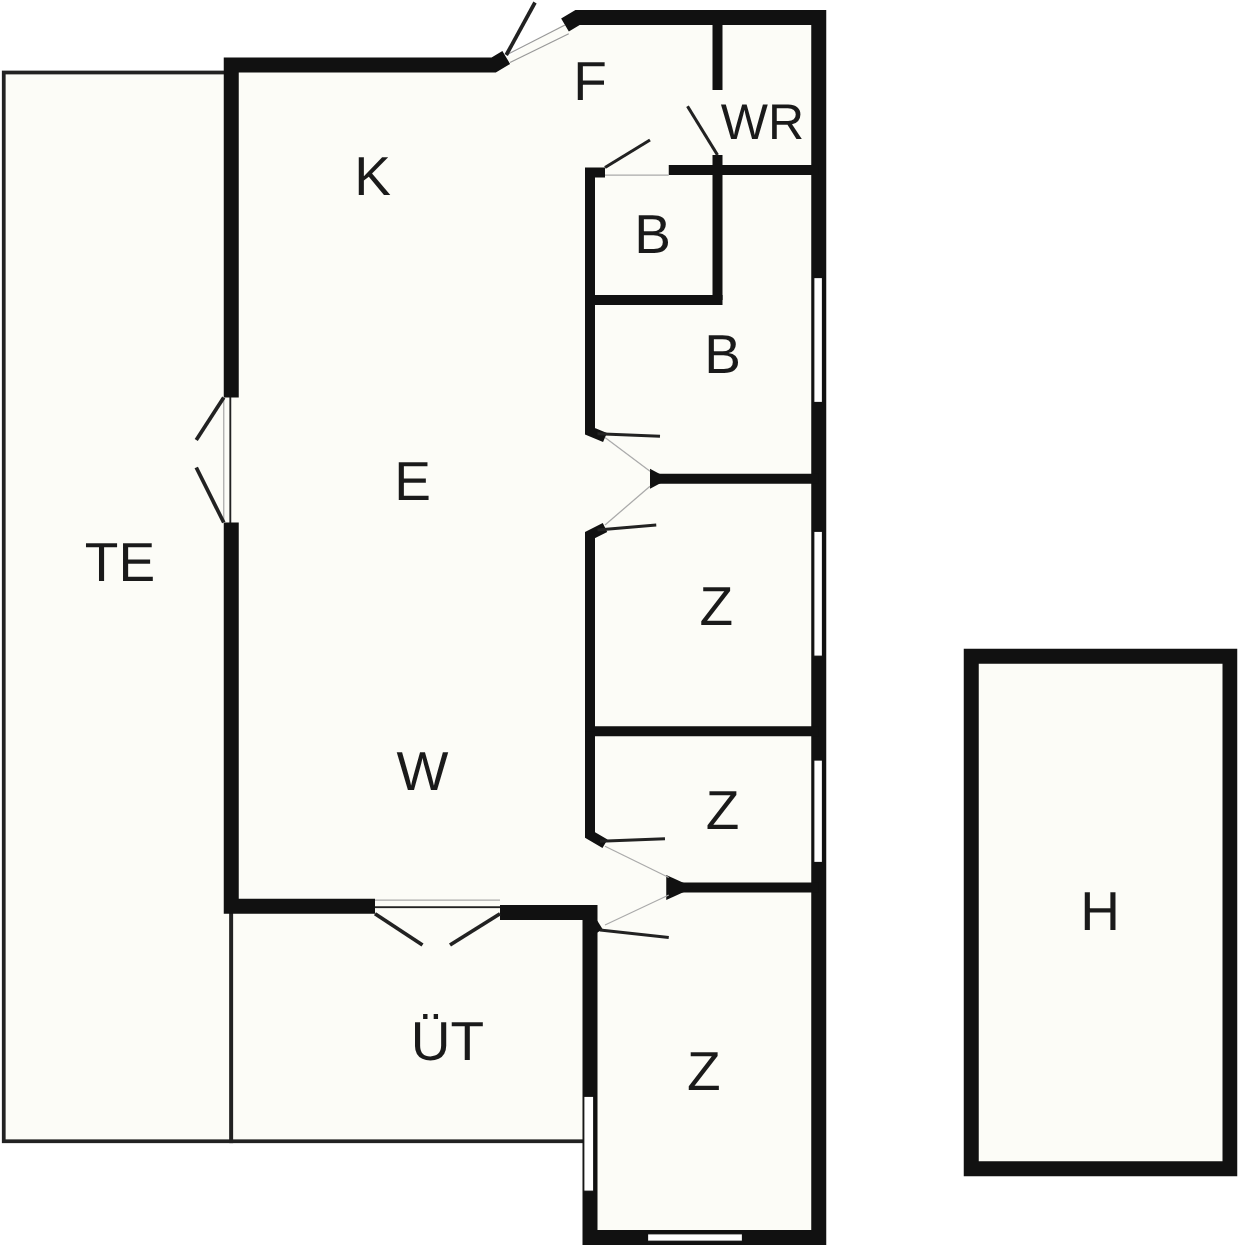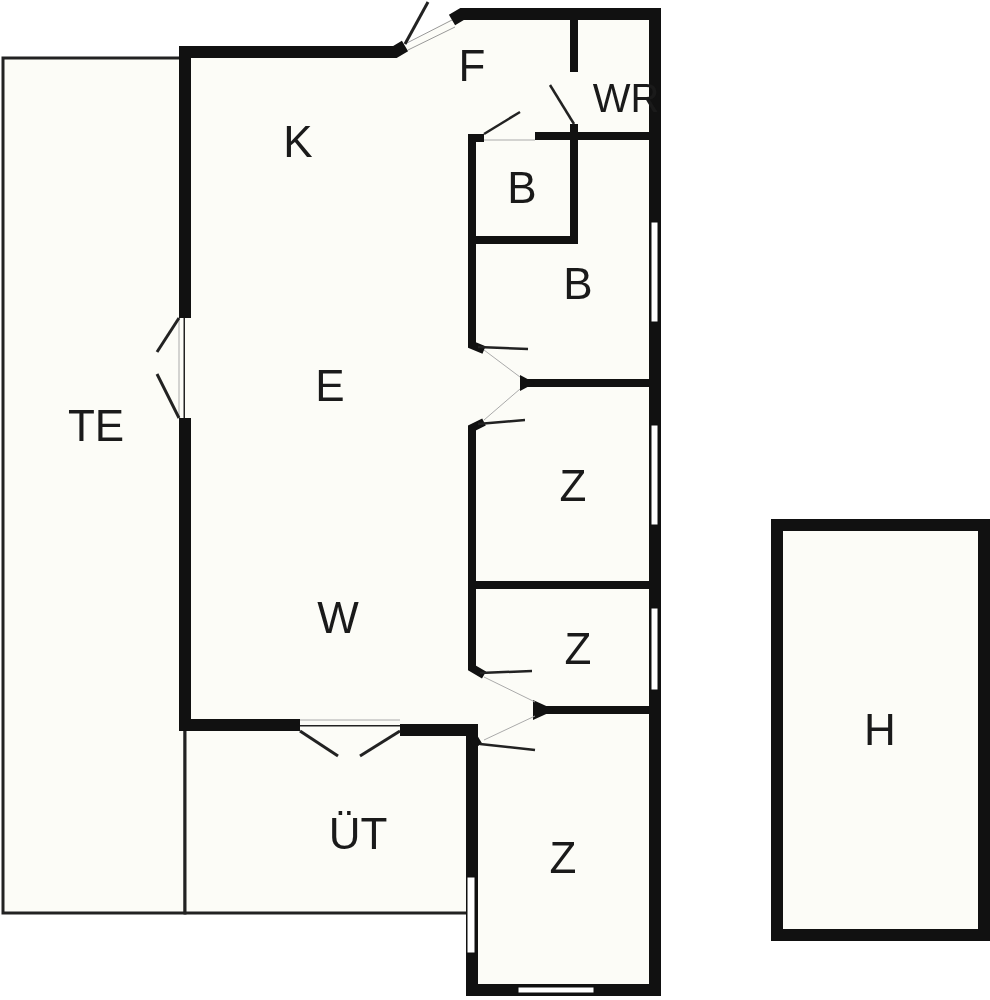--- a/index.html
+++ b/index.html
@@ -1,19 +1,19 @@
 <!DOCTYPE html>
 <html><head>
 <meta charset="utf-8">
 <style>
   html,body{margin:0;padding:0;background:#ffffff;}
   body{width:990px;height:1000px;overflow:hidden;position:relative;}
   svg{position:absolute;left:0;top:0;}
   .lbl{position:absolute;font-family:"Liberation Sans",sans-serif;font-size:44px;color:#1a1a1a;transform:translate(-50%,-50%);white-space:nowrap;line-height:1;}
-  .lbl.sm{font-size:40px;margin-left:16px;}
+  .lbl.sm{font-size:40px;}
 </style>
 </head>
 <body>
 
 <svg width="990" height="1000" viewBox="0 0 990 1000">
 
   <rect x="3" y="58" width="182" height="855" fill="#fcfcf7" stroke="#222" stroke-width="3"></rect>
 
   <rect x="185" y="725" width="285" height="188" fill="#fcfcf7" stroke="#222" stroke-width="3"></rect>
 
@@ -79,21 +79,21 @@
     <rect x="651" y="222" width="7" height="100"></rect>
     <rect x="651" y="425" width="7" height="100"></rect>
     <rect x="651" y="608" width="7" height="82"></rect>
     <rect x="467" y="877" width="8" height="76"></rect>
     <rect x="518" y="987" width="76" height="6"></rect>
   </g>
 
   <rect x="777" y="525" width="207" height="410" fill="#fcfcf7" stroke="#111" stroke-width="12"></rect>
 </svg>
 
-<div class="lbl" style="left:96px;top:426px">TE</div>
+<div class="lbl" style="left:96px;top:451px">TE</div>
 <div class="lbl" style="left:298px;top:142px">K</div>
 <div class="lbl" style="left:472px;top:66px">F</div>
 <div class="lbl sm" style="left:610px;top:98px">WR</div>
 <div class="lbl" style="left:522px;top:188px">B</div>
 <div class="lbl" style="left:578px;top:284px">B</div>
 <div class="lbl" style="left:330px;top:386px">E</div>
 <div class="lbl" style="left:338px;top:618px">W</div>
 <div class="lbl" style="left:573px;top:486px">Z</div>
 <div class="lbl" style="left:578px;top:649px">Z</div>
 <div class="lbl" style="left:563px;top:858px">Z</div>

